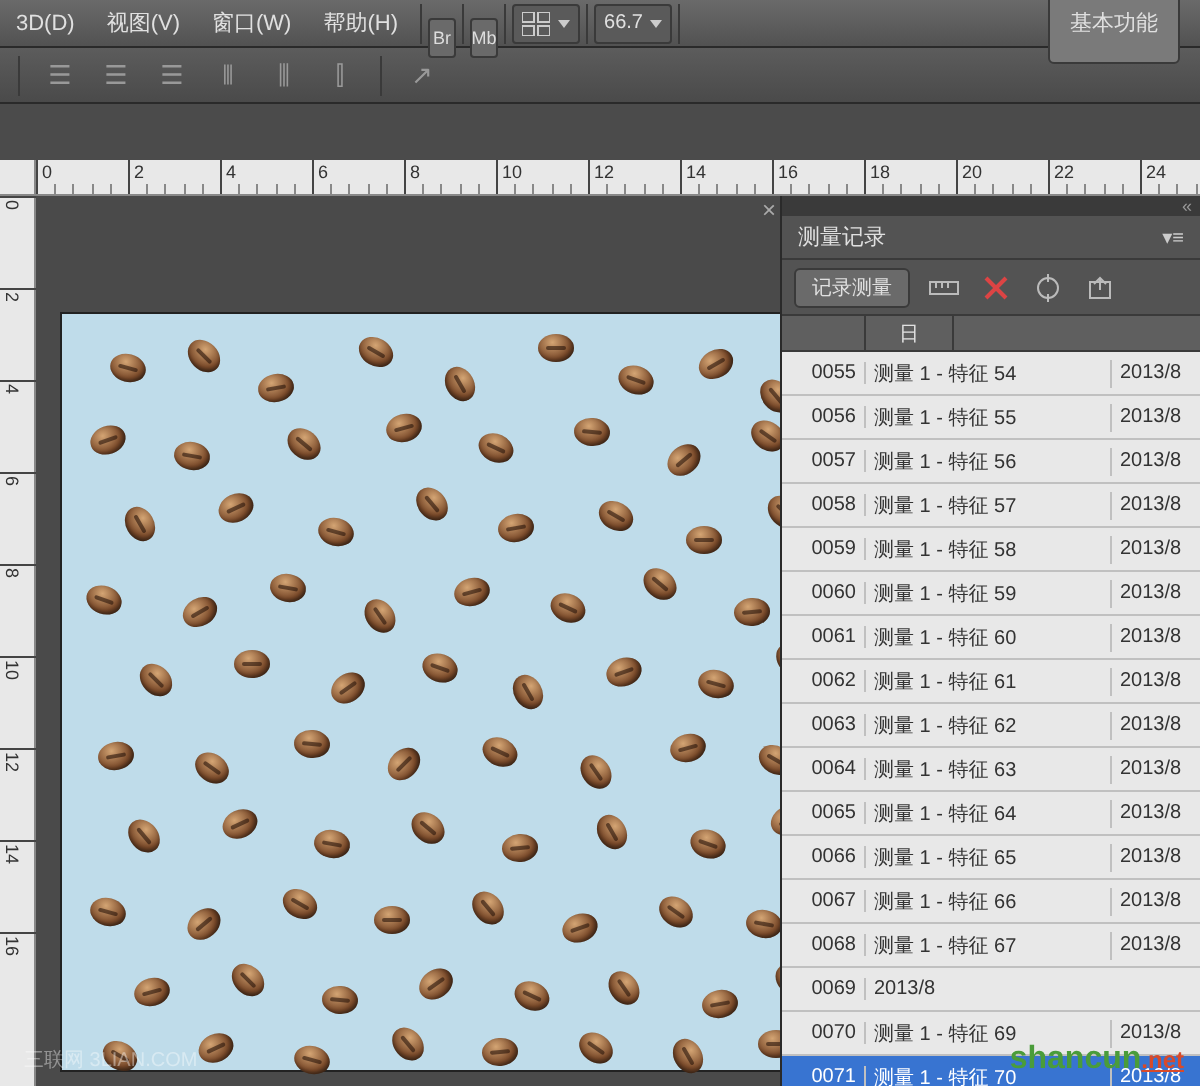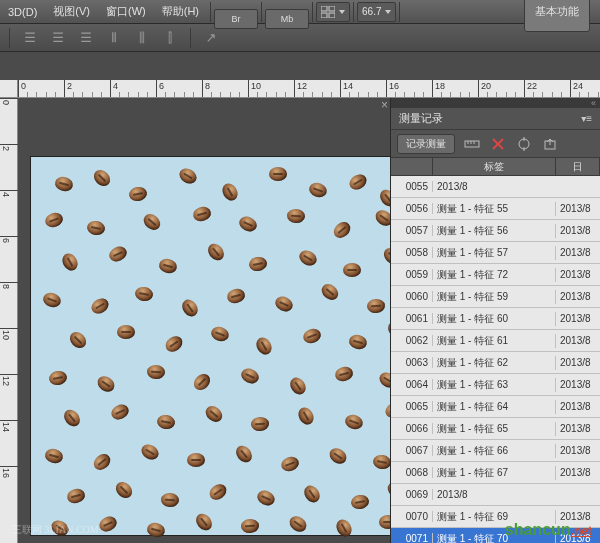--- a/index.html
+++ b/index.html
@@ -4,21 +4,21 @@
 <style>
 * { margin: 0; padding: 0; box-sizing: border-box; font-family: "Microsoft YaHei", Arial, sans-serif; }
 body { background: #4b4b4b; width: 600px; height: 543px; overflow: hidden; position: relative; }
 
 .menubar { height: 24px; background: linear-gradient(#6a6a6a, #525252); display: flex; align-items: center; font-size: 11px; color: #e0e0e0; border-bottom: 1px solid #2a2a2a; }
 .menubar .item { padding: 0 8px; cursor: pointer; }
 .menubar .pill { margin-left: auto; margin-right: 10px; padding: 12px 10px; background: #7a7a7a; border: 1px solid #3a3a3a; border-radius: 3px; font-size: 11px; }
 
 .toolbar1 { height: 28px; background: linear-gradient(#5c5c5c, #4a4a4a); display: flex; align-items: center; padding: 0 6px; gap: 6px; border-bottom: 1px solid #2a2a2a; }
 .sep { width: 1px; height: 20px; background: #3a3a3a; margin: 0 3px; }
-.tb-btn { width: 44px; height: 20px; background: #6a6a6a; border: 1px solid #3a3a3a; border-radius: 2px; display: flex; align-items: center; justify-content: center; font-size: 9px; color: #ddd; cursor: pointer; margin-top: 14px; }
+.tb-btn { width: 14px; height: 20px; background: #6a6a6a; border: 1px solid #3a3a3a; border-radius: 2px; display: flex; align-items: center; justify-content: center; font-size: 9px; color: #ddd; cursor: pointer; margin-top: 14px; }
 .dropdown { height: 20px; background: #5a5a5a; border: 1px solid #3a3a3a; border-radius: 2px; display: flex; align-items: center; padding: 0 4px; gap: 4px; color: #e0e0e0; font-size: 10px; cursor: pointer; }
 .tri-down { width: 0; height: 0; border-left: 3px solid transparent; border-right: 3px solid transparent; border-top: 4px solid #ccc; }
 .tool-icon { width: 22px; height: 22px; display: flex; align-items: center; justify-content: center; color: #999; font-size: 13px; cursor: pointer; }
 
 .ruler-h { height: 18px; background: #e8e8e8; border-bottom: 1px solid #888; position: relative; overflow: hidden; }
 .ruler-v { width: 18px; background: #e8e8e8; border-right: 1px solid #888; position: absolute; left: 0; top: 98px; bottom: 0; }
 .ruler-corner { width: 18px; height: 18px; background: #e8e8e8; border-right: 1px solid #888; border-bottom: 1px solid #888; position: absolute; left: 0; top: 80px; }
 .tick-major { position: absolute; border-left: 1px solid #444; height: 18px; font-size: 9px; color: #333; }
 .tick-major span { position: absolute; top: 1px; left: 2px; }
 .tick-minor { position: absolute; border-left: 1px solid #888; height: 5px; bottom: 0; }
@@ -42,21 +42,21 @@
 .panel-tool { width: 18px; height: 18px; display: flex; align-items: center; justify-content: center; cursor: pointer; }
 .panel-header { height: 18px; background: #5f5f5f; display: flex; border-bottom: 1px solid #3a3a3a; font-size: 10px; color: #e0e0e0; }
 .panel-header .col { flex: 0 0 auto; padding: 2px 4px; border-right: 1px solid #3a3a3a; text-align: center; }
 .panel-body { flex: 1; overflow-y: auto; background: #e8e8e8; }
 .row { display: flex; height: 22px; font-size: 10px; color: #333; border-bottom: 1px solid #c0c0c0; align-items: center; }
 .row.sel { background: #3874d1; color: #fff; }
 .row .c1 { width: 42px; padding: 0 4px; text-align: right; border-right: 1px solid #c0c0c0; }
 .row .c2 { flex: 1; padding: 0 4px; border-right: 1px solid #c0c0c0; }
 .row .c3 { width: 44px; padding: 0 4px; }
 
-.watermark { position: absolute; left: 12px; bottom: 6px; font-size: 10px; color: rgba(255,255,255,0.4); font-family: Liberation Serif, serif; }
+.watermark { position: absolute; left: 12px; bottom: 6px; font-size: 10px; color: rgba(255,255,255,0.4); }
 .watermark2 { position: absolute; right: 8px; bottom: 4px; font-size: 16px; font-weight: bold; }
 .watermark2 .g { color: #4a9c3a; }
 .watermark2 .r { color: #d84a2a; font-size: 12px; text-decoration: underline; }
 
 svg { display: block; }
 </style>
 </head>
 <body>
 
 <div class="menubar">
@@ -342,46 +342,46 @@
       </span>
     <span class="panel-tool">
         <svg width="14" height="14">
           <rect x="2" y="4" width="10" height="8" fill="none" stroke="#bbb"></rect>
           <path d="M7 2 L7 8 M4 5 L7 2 L10 5" fill="none" stroke="#bbb"></path>
         </svg>
       </span>
   </div>
   <div class="panel-header">
     <div class="col" style="width:42px"></div>
-    <div class="col" style="flex:1">标签</div>
     <div class="col" style="width:44px">日</div>
   </div>
   <div class="panel-body">
       <div class="row">
         <div class="c1">0055</div>
+        <div class="c2">测量 1 - 特征 54</div>
         <div class="c3">2013/8</div>
       </div>
       <div class="row">
         <div class="c1">0056</div>
         <div class="c2">测量 1 - 特征 55</div>
         <div class="c3">2013/8</div>
       </div>
       <div class="row">
         <div class="c1">0057</div>
         <div class="c2">测量 1 - 特征 56</div>
         <div class="c3">2013/8</div>
       </div>
       <div class="row">
         <div class="c1">0058</div>
         <div class="c2">测量 1 - 特征 57</div>
         <div class="c3">2013/8</div>
       </div>
       <div class="row">
         <div class="c1">0059</div>
-        <div class="c2">测量 1 - 特征 72</div>
+        <div class="c2">测量 1 - 特征 58</div>
         <div class="c3">2013/8</div>
       </div>
       <div class="row">
         <div class="c1">0060</div>
         <div class="c2">测量 1 - 特征 59</div>
         <div class="c3">2013/8</div>
       </div>
       <div class="row">
         <div class="c1">0061</div>
         <div class="c2">测量 1 - 特征 60</div>

